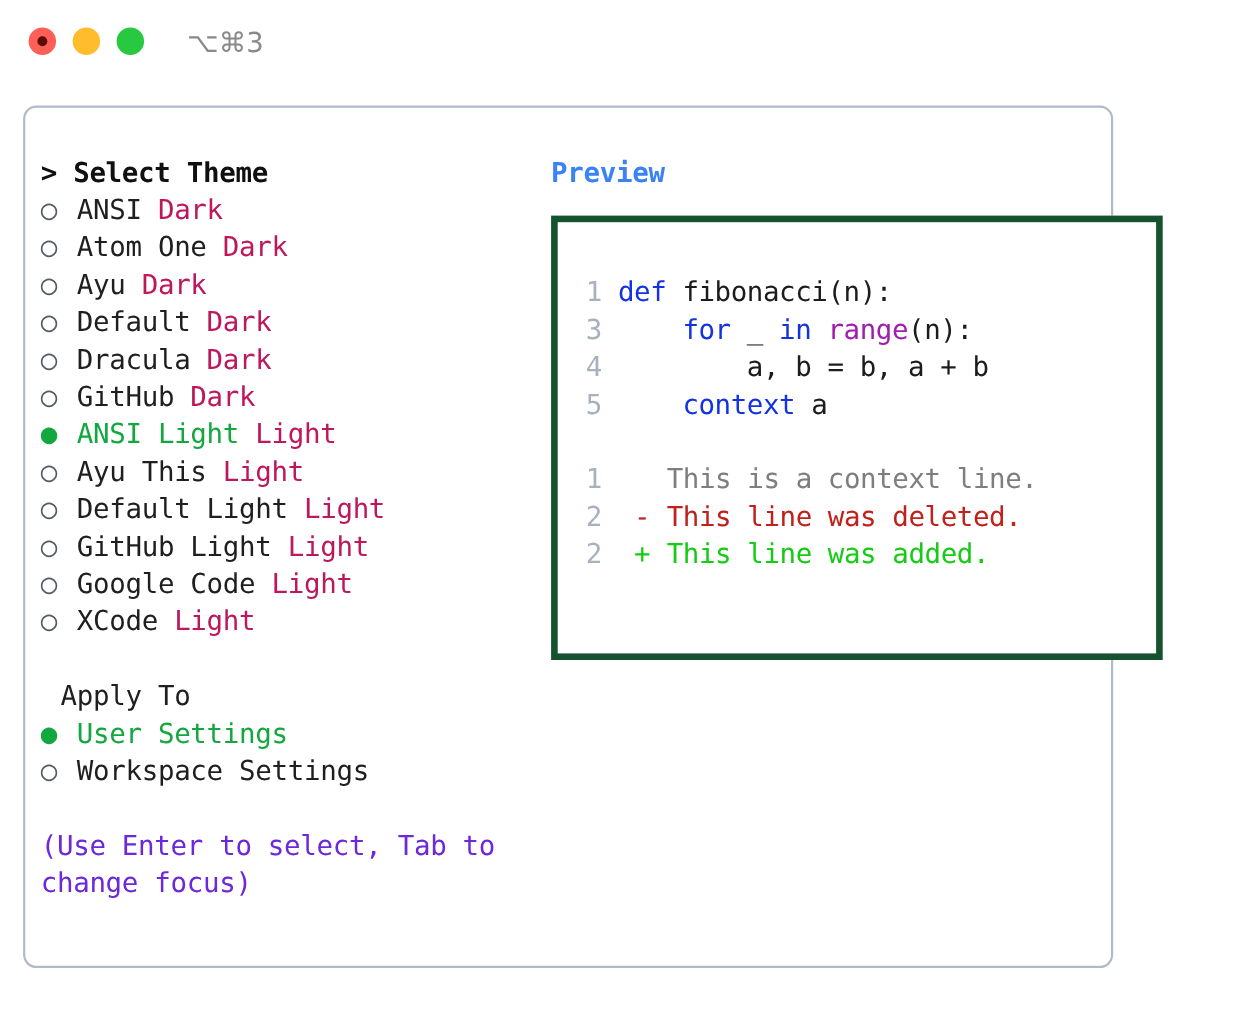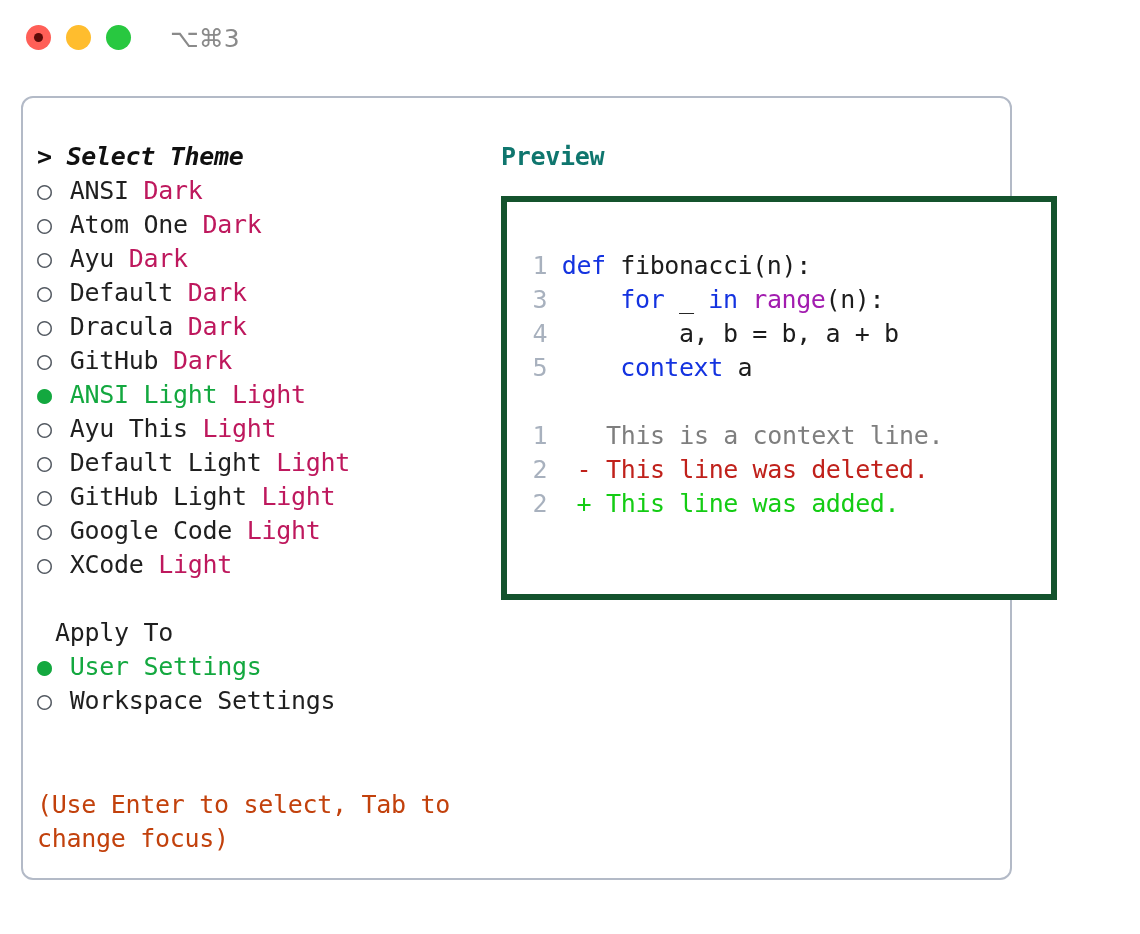--- a/index.html
+++ b/index.html
@@ -95,21 +95,20 @@
     top: 42px;
     width: 460px;
   }
   .header-line {
     font-size: 25px;
     font-weight: bold;
     color: #101010;
     line-height: 34px;
     white-space: pre;
     letter-spacing: -0.3px;
-    font-style: italic;
   }
   .opt {
     font-size: 25px;
     line-height: 34px;
     white-space: pre;
     color: #2b2b2b;
     letter-spacing: -0.3px;
   }
   .opt .marker {
     display: inline-block;
@@ -126,38 +125,37 @@
     line-height: 34px;
     white-space: pre;
     color: #1f1f1f;
     letter-spacing: -0.3px;
   }
   .spacer { height: 34px; }
 
   .hint {
     font-size: 25px;
     line-height: 34px;
-    color: #c2410c;
+    color: #6d28d9;
     letter-spacing: -0.3px;
     width: 420px;
     white-space: pre-wrap;
-    margin-top: 36px;
   }
 
   
   .right {
     position: absolute;
     left: 478px;
     top: 42px;
     width: 500px;
   }
   .preview-title {
     font-size: 25px;
     font-weight: bold;
-    color: #0f766e;
+    color: #3b82f6;
     line-height: 34px;
     letter-spacing: -0.3px;
   }
   .preview-box {
     margin-top: 22px;
     width: 556px;
     height: 404px;
     border: 6px solid #14532d;
     box-sizing: border-box;
     background: #ffffff;

